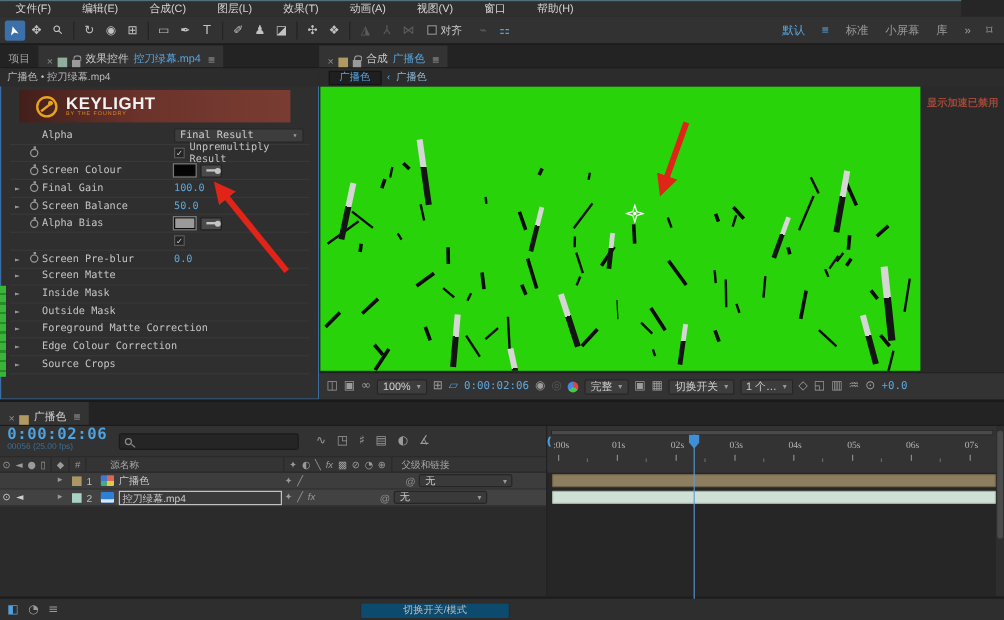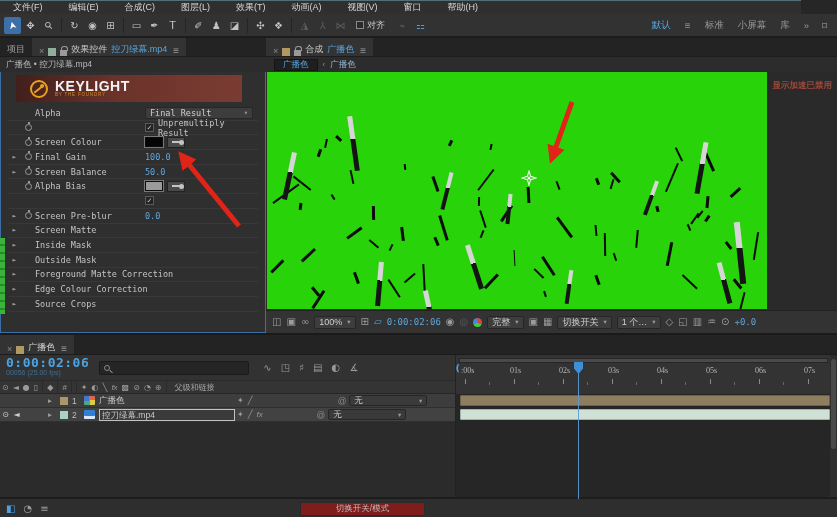--- a/index.html
+++ b/index.html
@@ -125,21 +125,21 @@
   .tlab{position:absolute;top:11px;font-size:8px;color:#b5b5b5;font-family:Liberation Serif, serif}
   #rightarea{position:absolute;left:455px;top:59px;right:7px;bottom:20px;background:#262626;border-left:1px solid #222}
   .bar{position:absolute;left:4px;right:0;height:11px;border-radius:1px}
   #playline{position:absolute;width:1px;background:rgba(90,155,215,.9);z-index:40}
   #playhead{position:absolute;width:9px;height:12px;background:#3f8fd6;z-index:41;
     clip-path:polygon(0 0,100% 0,100% 55%,50% 100%,0 55%)}
   #tlscroll{position:absolute;right:0;top:20px;width:7px;bottom:20px;background:#2e2e2e}
   #tlscroll i{position:absolute;left:1px;right:1px;top:4px;height:90px;background:#4a4a4a;border-radius:3px}
   #tlbottom{position:absolute;left:0;bottom:0;width:837px;height:20px;background:#2e2e2e;border-top:2px solid #1d1d1d;
     display:flex;align-items:center;padding:0 6px;gap:8px}
-  #togglebtn{position:absolute;left:300px;top:3px;width:125px;height:14px;background:#7f1d1d;border:1px solid #2a2a2a;
+  #togglebtn{position:absolute;left:300px;top:3px;width:125px;height:14px;background:#0c4a6e;border:1px solid #2a2a2a;
     border-radius:2px;color:#bdbdbd;font-size:8.5px;display:flex;align-items:center;justify-content:center}
   #annot{position:absolute;left:0;top:0;width:837px;height:517px;pointer-events:none;z-index:90}
   #anchor{position:absolute;left:521px;top:170px;width:16px;height:16px;z-index:50}
 </style>
 </head>
 <body>
 
 <div id="app">
 
   <div id="menubar">
@@ -514,20 +514,21 @@
     <div id="tlhead">
       <span class="hic icf">⊙</span>
       <span class="hic icf">◄</span>
       <span class="hic icf">●</span>
       <span class="hic icf">▯</span>
       <span class="hsep"></span>
       <span class="hic icf">◆</span>
       <span class="hsep"></span>
       <span class="hic">#</span>
       <span class="hsep"></span>
+      <span style="padding-left:18px;width:160px">源名称</span>
       <span class="hsep"></span>
       <span class="hic icf">✦</span>
         <span class="hic icf">◐</span>
         <span class="hic">╲</span>
       <span class="hic" style="font-style:italic">fx</span>
       <span class="hic icf">▩</span>
         <span class="hic icf">⊘</span>
         <span class="hic icf">◔</span>
         <span class="hic icf">⊕</span>
       <span class="hsep"></span>

